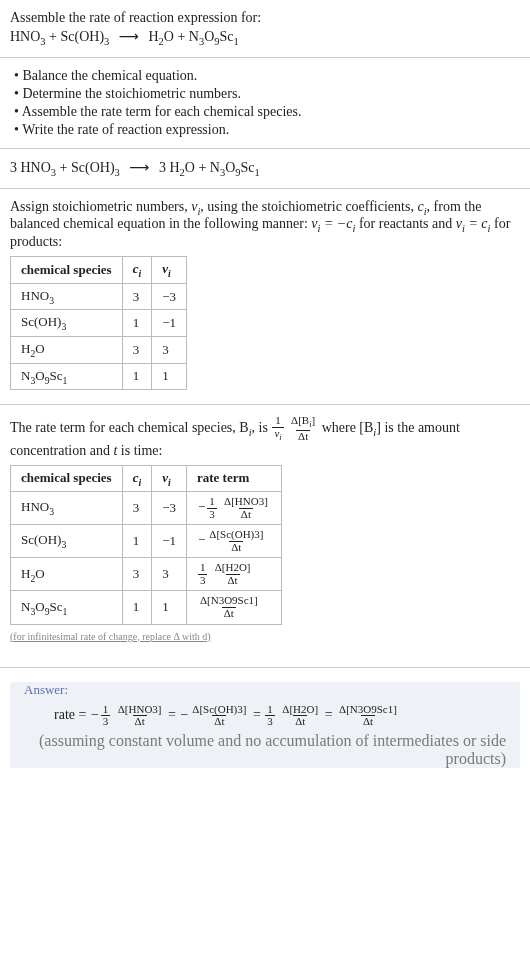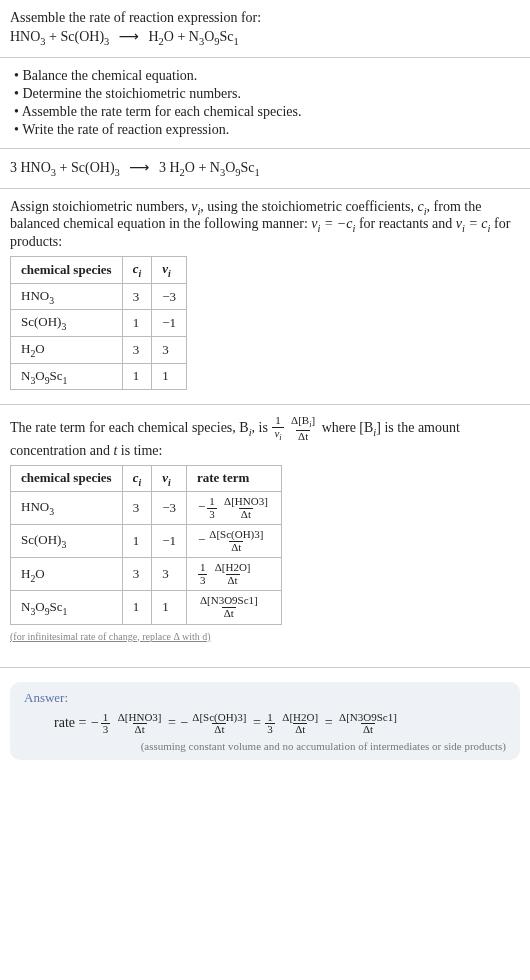--- a/index.html
+++ b/index.html
@@ -51,26 +51,26 @@
   .frac .num { padding: 0 2px; }
   .frac .den { border-top: 1px solid #222; padding: 0 2px; }
   .note {
     font-size: 10px;
     color: #888;
     margin: 4px 0 17px 0;
     text-decoration: underline;
   }
   .answer-box {
     background: #eef1f6;
-    border-radius: 10px;
-    padding: 8px 14px;
+    border-radius: 3px;
+    padding: 0 14px;
     margin: 6px 0 10px 0;
   }
   .answer-label { color: #5b74a8; font-size: 13px; margin-bottom: 6px; }
-  .answer-note { font-size: 11px; color: #7a7a7a; text-align: right; margin-top: 4px; }
+  .answer-note { font-size: 16px; color: #7a7a7a; text-align: right; margin-top: 4px; }
   .rate-line { padding-left: 30px; }
   .minus { padding: 0 1px; }
 </style>
 </head>
 <body>
 
 <div class="section">
   <div class="prompt-line">Assemble the rate of reaction expression for:</div>
   <div class="eqline">
     <span><span>HNO</span><span class="sub">3</span></span><span> + </span><span><span>Sc(OH)</span><span class="sub">3</span></span>

